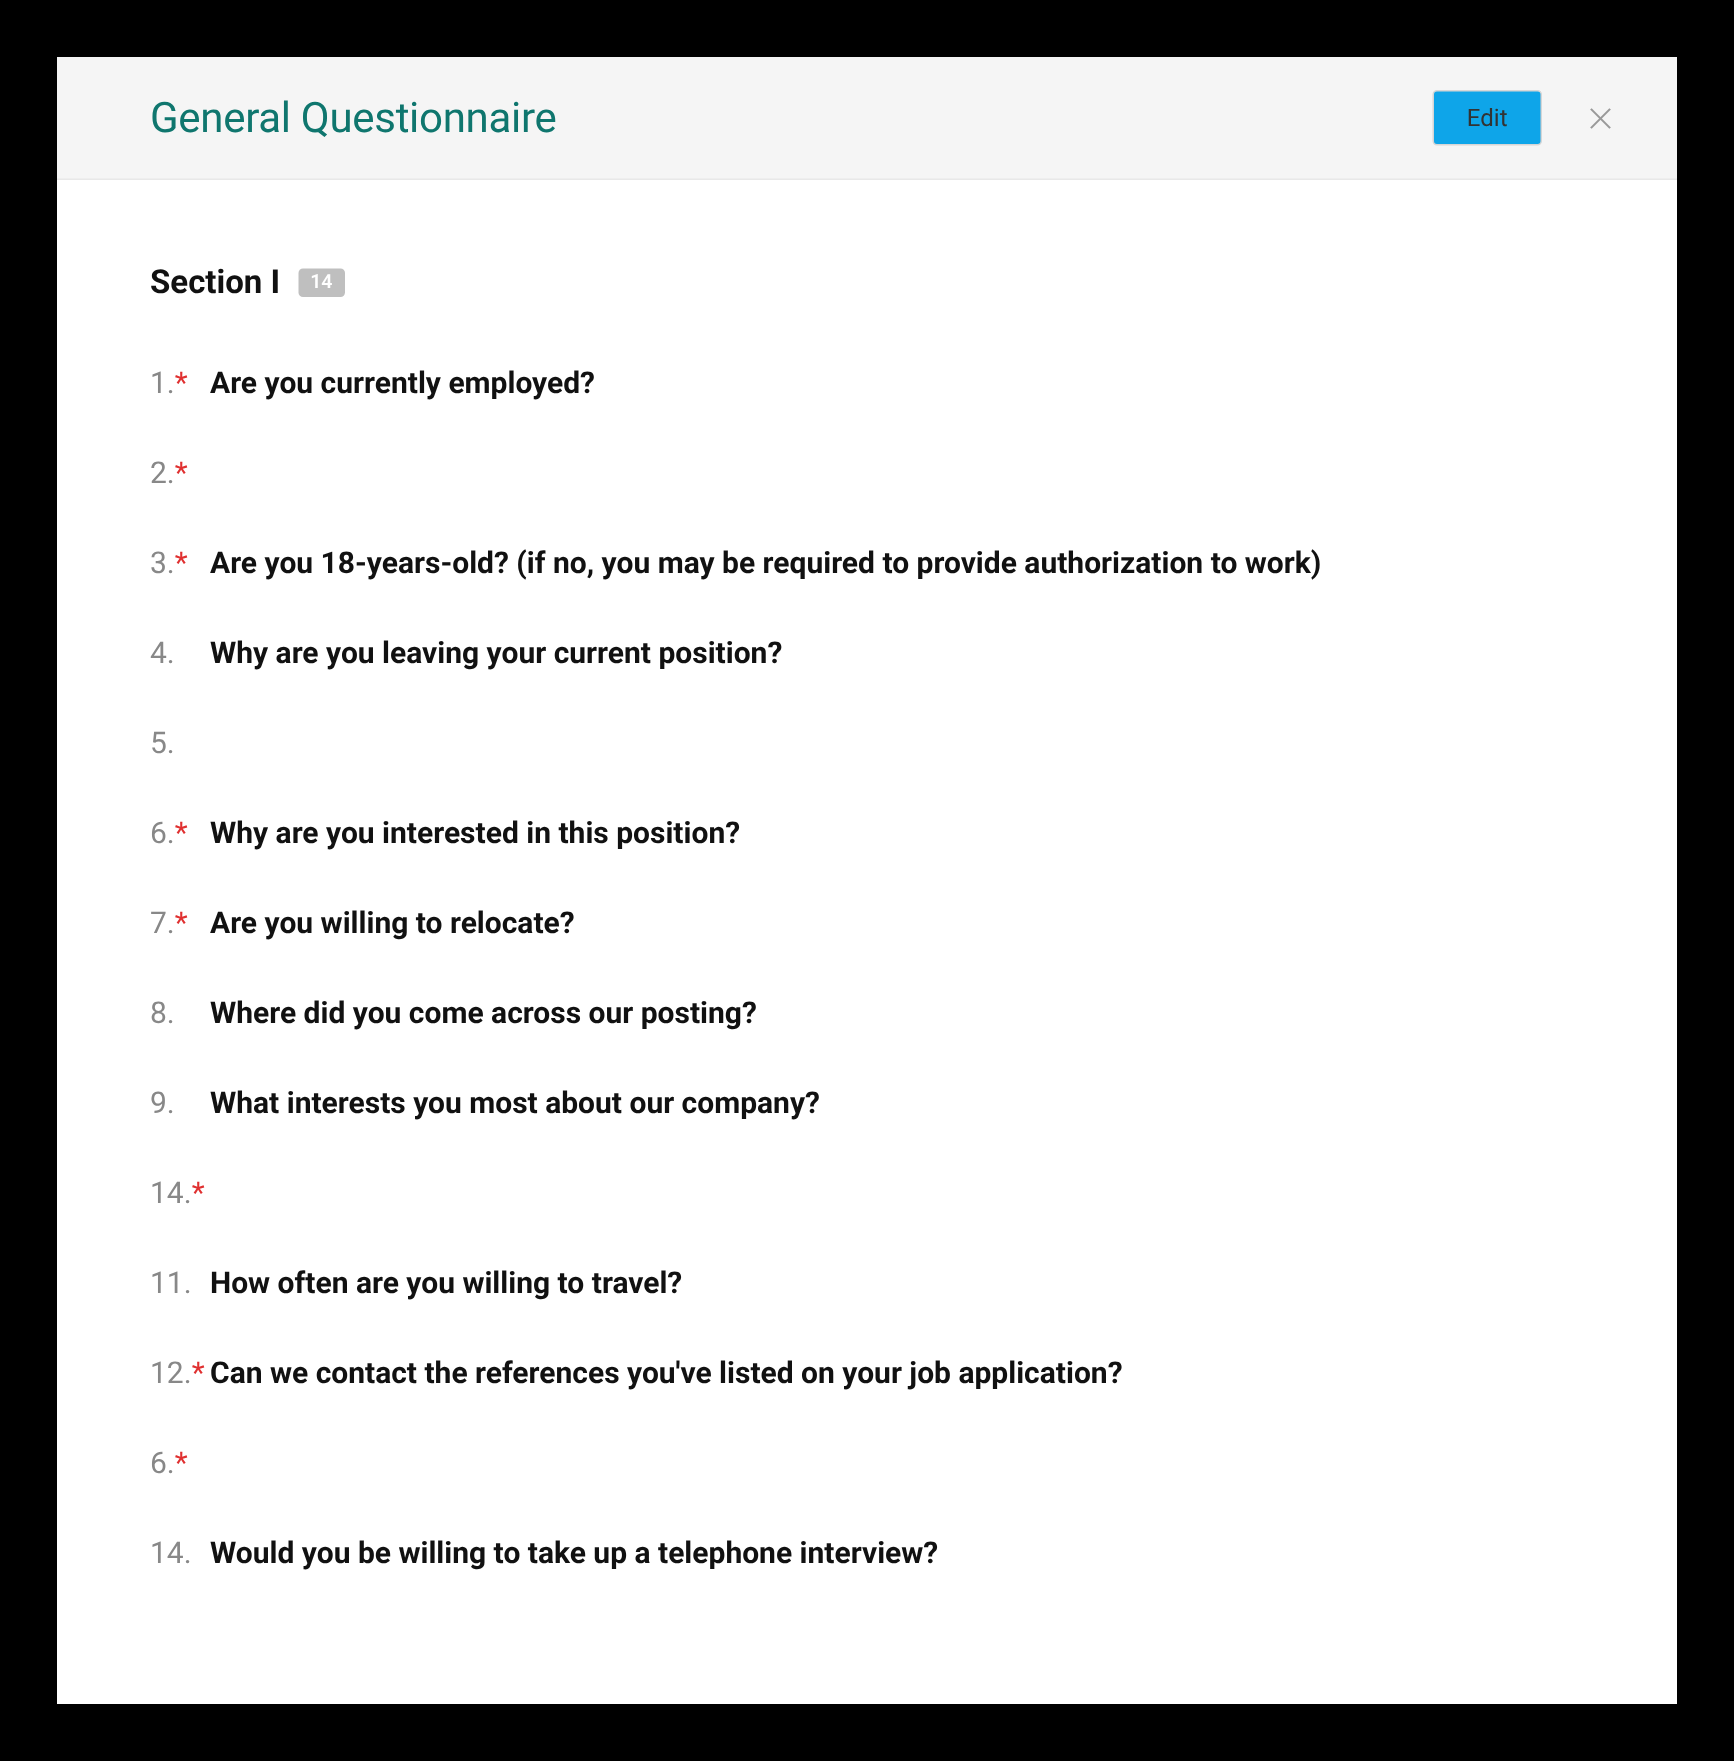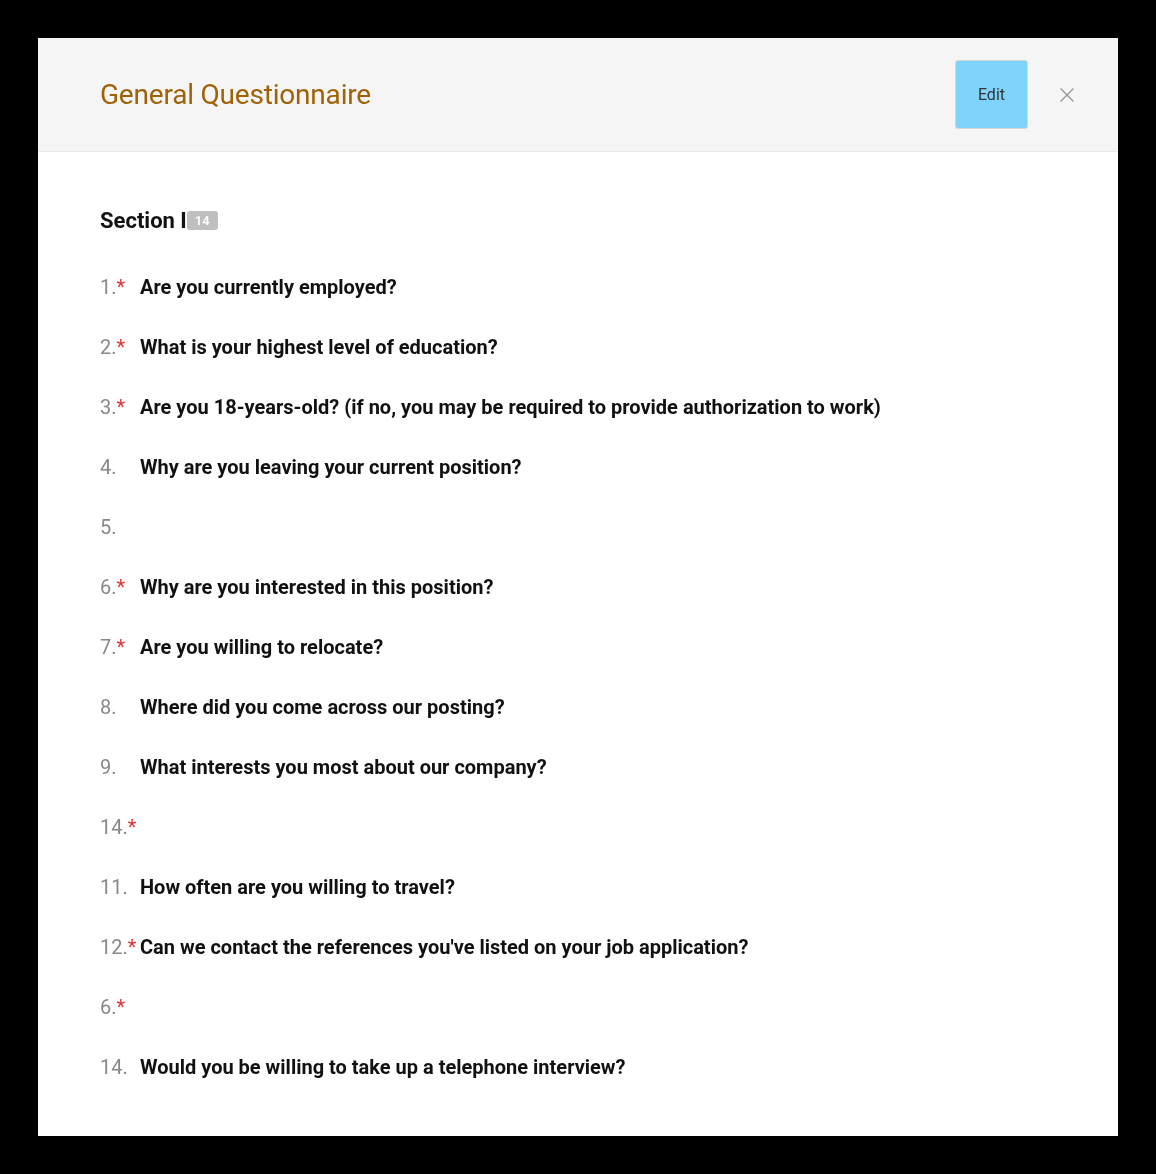--- a/index.html
+++ b/index.html
@@ -29,33 +29,33 @@
       background: #f5f5f5;
       border-bottom: 1px solid #e8e8e8;
       padding: 22px 36px 22px 62px;
       display: flex;
       align-items: center;
       justify-content: space-between;
     }
     .header-title {
       font-size: 28px;
       font-weight: 400;
-      color: #a16207;
+      color: #0f766e;
       letter-spacing: -0.2px;
     }
     .header-actions {
       display: flex;
       align-items: center;
       gap: 24px;
     }
     .edit-btn {
-      background: #7dd3fc;
+      background: #0ea5e9;
       border: 1px solid #d6d6d6;
       border-radius: 3px;
-      padding: 24px 22px;
+      padding: 8px 22px;
       font-size: 16px;
       color: #333;
       cursor: pointer;
       font-family: inherit;
     }
     .close-btn {
       background: none;
       border: none;
       cursor: pointer;
       padding: 4px;
@@ -71,20 +71,21 @@
       stroke-width: 1.5;
     }
     .content {
       padding: 56px 62px 40px 62px;
       flex: 1;
       overflow: auto;
     }
     .section-header {
       display: flex;
       align-items: center;
+      gap: 12px;
       margin-bottom: 40px;
     }
     .section-title {
       font-size: 22px;
       font-weight: 700;
       color: #111;
     }
     .section-count {
       background: #bfbfbf;
       color: #fff;
@@ -150,21 +151,20 @@
             <span>1.</span>
             <span class="required-star">*</span>
           </span>
           <span class="question-text">Are you currently employed?</span>
         </div>
         <div class="question-row">
           <span class="question-number">
             <span>2.</span>
             <span class="required-star">*</span>
           </span>
-          <span class="question-text">What is your highest level of education?</span>
         </div>
         <div class="question-row">
           <span class="question-number">
             <span>3.</span>
             <span class="required-star">*</span>
           </span>
           <span class="question-text">Are you 18-years-old? (if no, you may be required to provide authorization to work)</span>
         </div>
         <div class="question-row">
           <span class="question-number">

